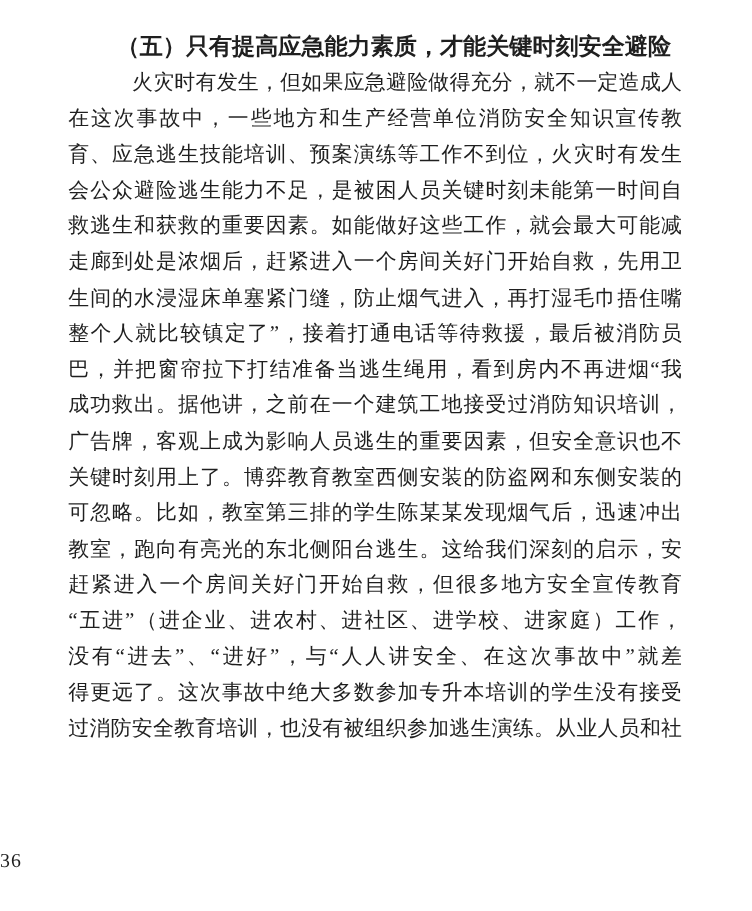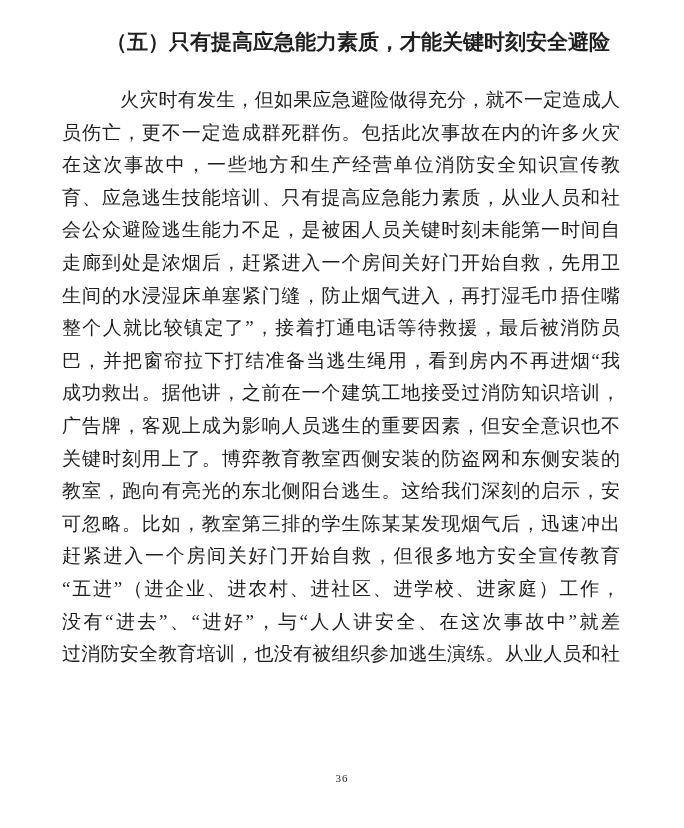--- a/index.html
+++ b/index.html
@@ -28,66 +28,66 @@
     line-height: 30px;
     font-weight: bold;
     letter-spacing: 0;
     white-space: nowrap;
   }
   .body-paragraph {
     position: absolute;
     top: 60px;
     left: 62px;
     width: 558px;
-    margin-top: 24px;
   }
   .line {
     height: 32.6px;
     line-height: 32.6px;
     font-size: 19px;
     text-align: justify;
     text-align-last: justify;
     text-justify: inter-character;
     white-space: nowrap;
   }
   .line.first {
     padding-left: 58px;
   }
   .page-number {
     position: absolute;
     top: 772px;
     left: 0;
     width: 100%;
-    text-align: center;
-    font-size: 11px;
+    text-align: left;
+    font-size: 18px;
     color: var(--text-color, #1f1f1f);
     letter-spacing: 1px;
   }
 </style>
 </head>
 <body>
 
 <div class="page">
   <div class="heading">（五）只有提高应急能力素质，才能关键时刻安全避险</div>
 
   <div class="body-paragraph">
       <div class="line first">火灾时有发生，但如果应急避险做得充分，就不一定造成人</div>
-      <div class="line">员伤亡，更不一定造成群死群伤。包括此次事故在内的许多火灾</div>
       <div class="line">在这次事故中，一些地方和生产经营单位消防安全知识宣传教</div>
-      <div class="line">育、应急逃生技能培训、只有提高应急能力素质，从业人员和社</div>
+      <div class="line">育、应急逃生技能培训、预案演练等工作不到位，火灾时有发生</div>
       <div class="line">会公众避险逃生能力不足，是被困人员关键时刻未能第一时间自</div>
+      <div class="line">救逃生和获救的重要因素。如能做好这些工作，就会最大可能减</div>
       <div class="line">走廊到处是浓烟后，赶紧进入一个房间关好门开始自救，先用卫</div>
       <div class="line">生间的水浸湿床单塞紧门缝，防止烟气进入，再打湿毛巾捂住嘴</div>
       <div class="line">整个人就比较镇定了”，接着打通电话等待救援，最后被消防员</div>
       <div class="line">巴，并把窗帘拉下打结准备当逃生绳用，看到房内不再进烟“我</div>
       <div class="line">成功救出。据他讲，之前在一个建筑工地接受过消防知识培训，</div>
       <div class="line">广告牌，客观上成为影响人员逃生的重要因素，但安全意识也不</div>
       <div class="line">关键时刻用上了。博弈教育教室西侧安装的防盗网和东侧安装的</div>
+      <div class="line">可忽略。比如，教室第三排的学生陈某某发现烟气后，迅速冲出</div>
       <div class="line">教室，跑向有亮光的东北侧阳台逃生。这给我们深刻的启示，安</div>
-      <div class="line">可忽略。比如，教室第三排的学生陈某某发现烟气后，迅速冲出</div>
       <div class="line">赶紧进入一个房间关好门开始自救，但很多地方安全宣传教育</div>
       <div class="line">“五进”（进企业、进农村、进社区、进学校、进家庭）工作，</div>
       <div class="line">没有“进去”、“进好”，与“人人讲安全、在这次事故中”就差</div>
+      <div class="line">得更远了。这次事故中绝大多数参加专升本培训的学生没有接受</div>
       <div class="line">过消防安全教育培训，也没有被组织参加逃生演练。从业人员和社</div>
     </div>
 
   <div class="page-number">36</div>
 </div>
 
 </body></html>

